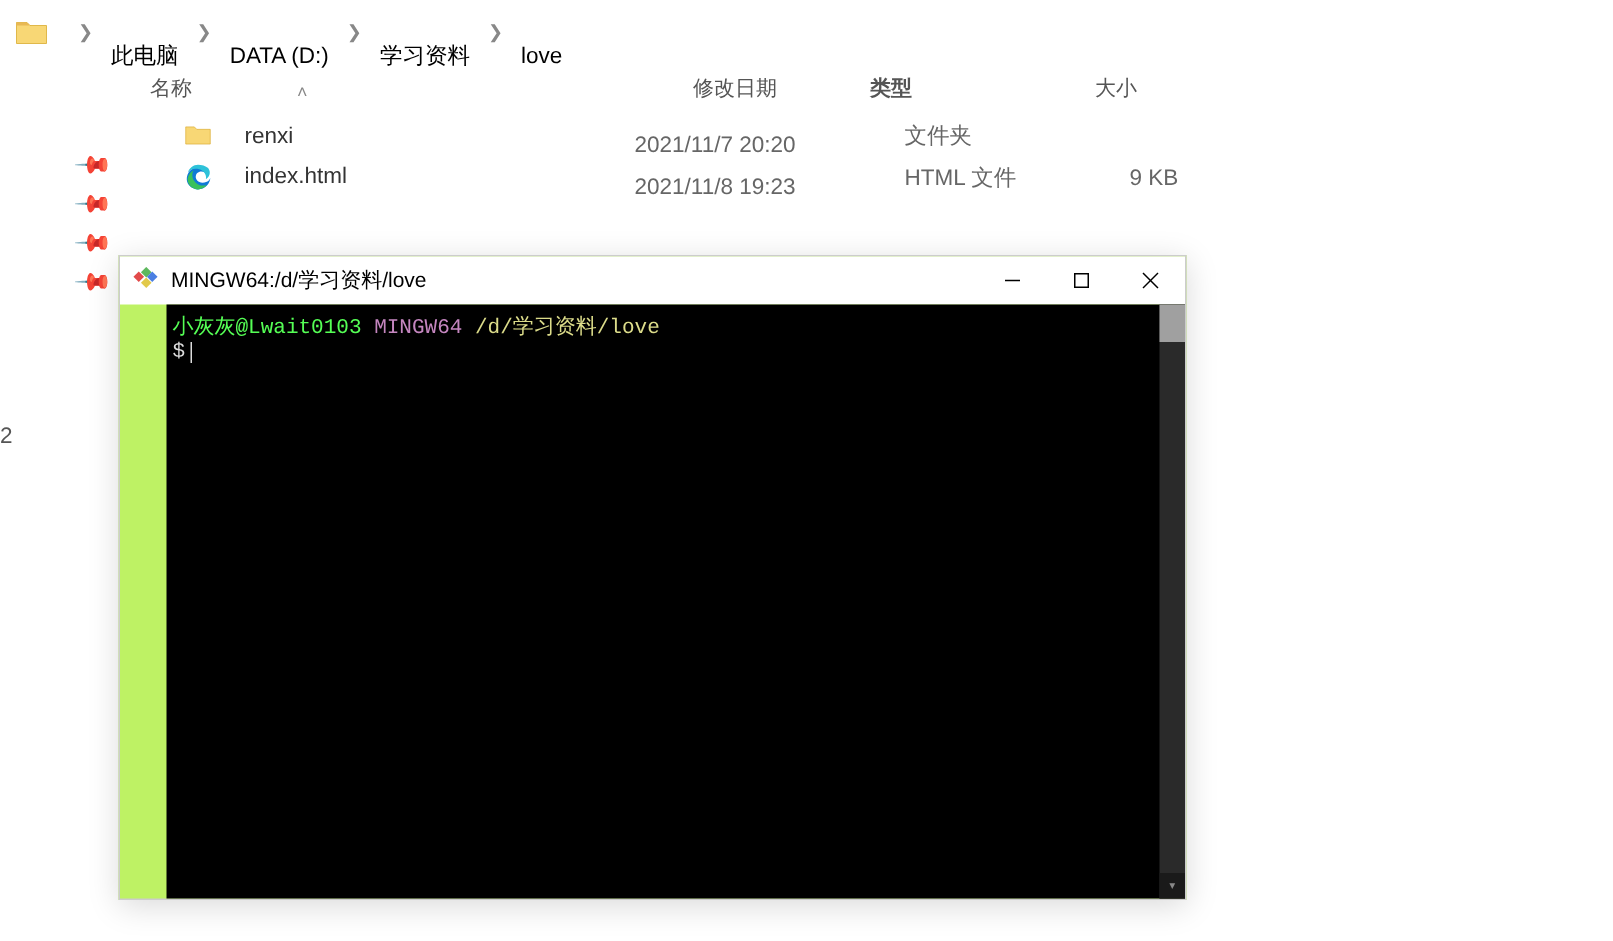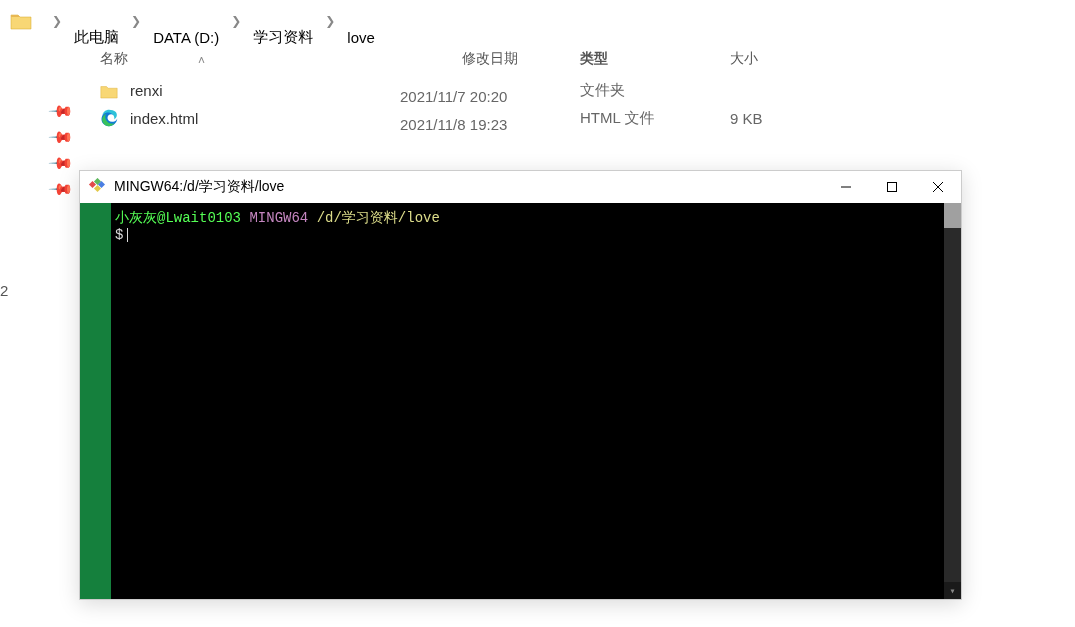--- a/index.html
+++ b/index.html
@@ -88,35 +88,35 @@
     .sort-chevron { color:#888; font-size:12px; margin-left: 70px; }
 
     .file-row {
       display: flex;
       align-items: center;
       height: 28px;
       padding-left: 20px;
       font-size: 15px;
       color: #666;
     }
-    .file-row .cell-name { width: 300px; display:flex; align-items:flex-end; gap:12px; color:#333; }
+    .file-row .cell-name { width: 300px; display:flex; align-items:flex-start; gap:22px; color:#333;margin-left:23px; }
     .file-row .cell-date { width: 180px; margin-top: 12px; }
     .file-row .cell-type { width: 150px; }
     .file-row .cell-size { width: 100px; text-align:left; padding-right: 20px; }
 
     .icon-folder svg, .icon-edge svg { display:block; }
 
     
     .terminal-window {
       position: absolute;
       left: 79px;
       top: 170px;
-      width: 883px;
+      width: 712px;
       height: 430px;
-      background: #15803d;
+      background: #bef264;
       border: 1px solid #ccc;
       box-shadow: 0 4px 20px rgba(0,0,0,0.15);
       display: flex;
       flex-direction: column;
     }
     .titlebar {
       height: 32px;
       display: flex;
       align-items: center;
       background: #fff;

